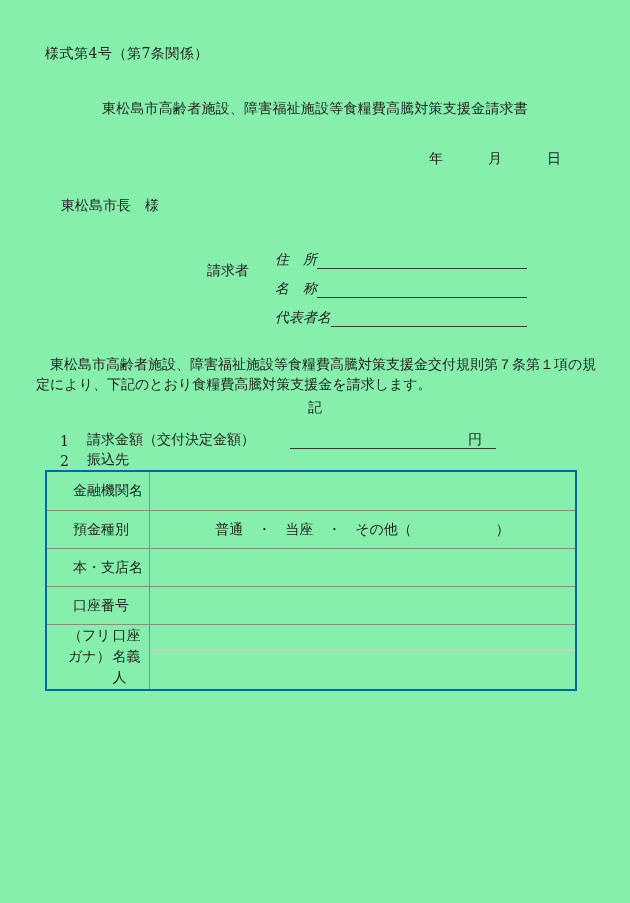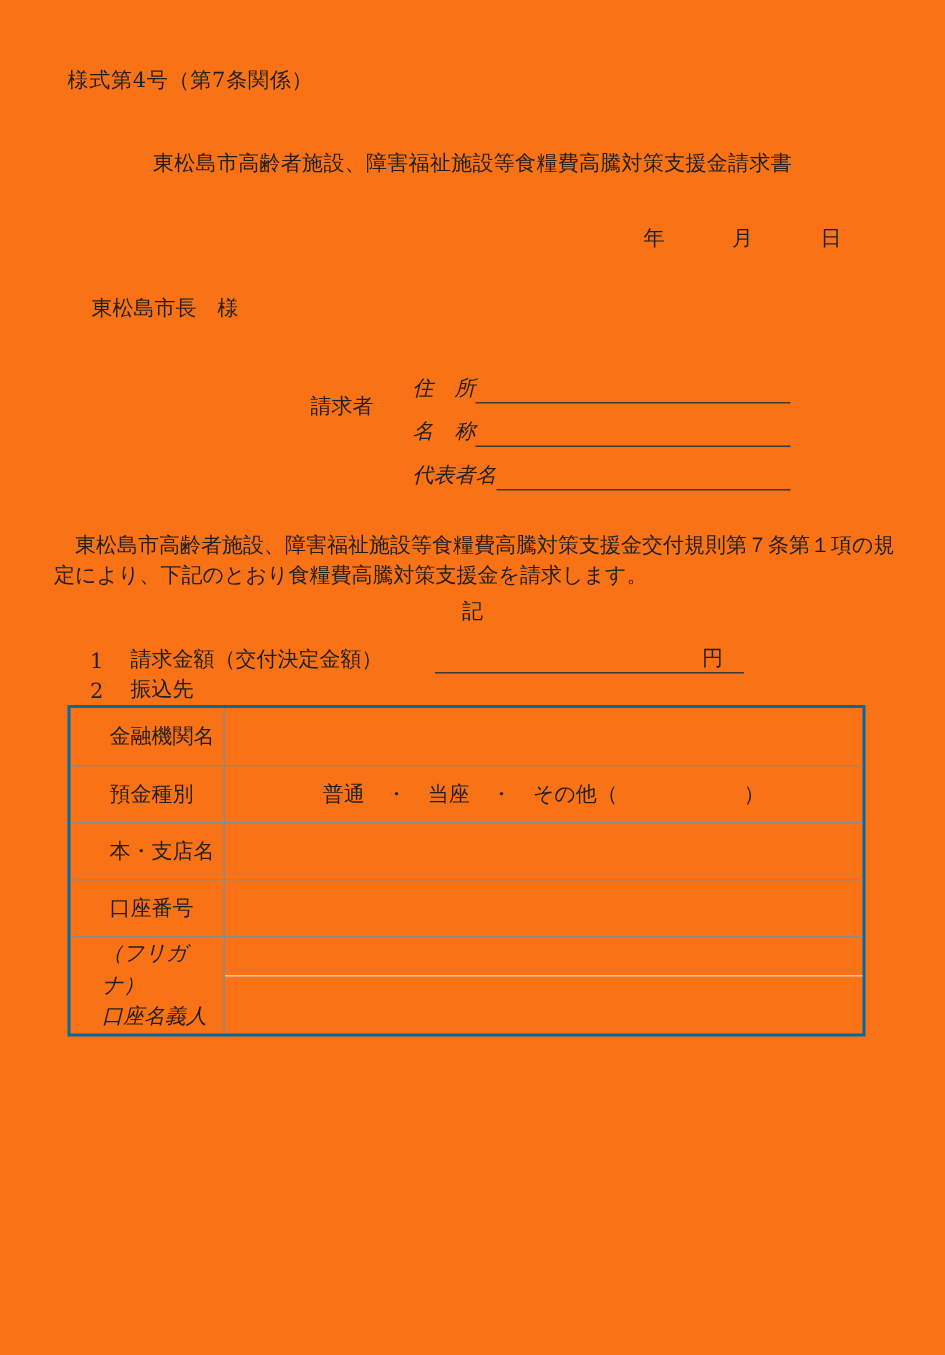--- a/index.html
+++ b/index.html
@@ -1,19 +1,19 @@
 <!DOCTYPE html>
 <html><head>
 <meta charset="utf-8">
 <style>
   html,body{margin:0;padding:0;background:#ffffff;}
   .page{
     position:relative;
     width:630px;height:903px;
-    background:#f97316;
+    background:#86efac;
     font-family:"DejaVu Serif","Liberation Serif",serif;
     color:#1f1f1f;
     font-size:14px;
     overflow:hidden;
   }
   .abs{position:absolute;}
   .form-number{left:45px;top:45px;letter-spacing:0.5px;}
   .doc-title{left:0;right:0;top:100px;text-align:center;letter-spacing:0.2px;}
   .date-row{left:429px;top:150px;width:132px;display:flex;justify-content:space-between;}
   .addressee{left:61px;top:197px;}
@@ -28,21 +28,21 @@
   .item-row{display:flex;align-items:flex-end;}
   .item1{left:60px;top:431px;height:18px;}
   .item2{left:60px;top:451px;height:18px;}
   .item-num{margin-right:18px;}
   .amount-line{margin-left:35px;width:192px;border-bottom:1px solid #3a3a3a;text-align:right;padding-right:14px;height:18px;line-height:18px;}
   .bank-table{left:45px;top:470px;width:532px;border:2px solid #0369a1;box-sizing:border-box;}
   .trow{display:flex;height:38px;box-sizing:border-box;}
   .trow + .trow{border-top:1px solid #8a8a8a;}
   .trow.tall{height:65px;}
   .tlabel{width:103px;box-sizing:border-box;border-right:1px solid #8a8a8a;display:flex;align-items:center;padding-left:26px;flex-shrink:0;}
-  .tlabel.two-line{flex-direction:column;justify-content:center;align-items:flex-start;padding-left:21px;line-height:21px;font-style:italic;}
+  .tlabel.two-line{flex-direction:row;justify-content:center;align-items:flex-start;padding-left:21px;line-height:21px;}
   .tvalue{flex:1;position:relative;}
   .tvalue.center{display:flex;align-items:center;justify-content:center;white-space:pre;}
   .kana-divider{position:absolute;left:0;right:0;top:25px;border-top:1px solid #cfcfcf;}
 </style>
 </head>
 <body>
 
 <div class="page">
 
   <div class="abs form-number">様式第4号（第7条関係）</div>

